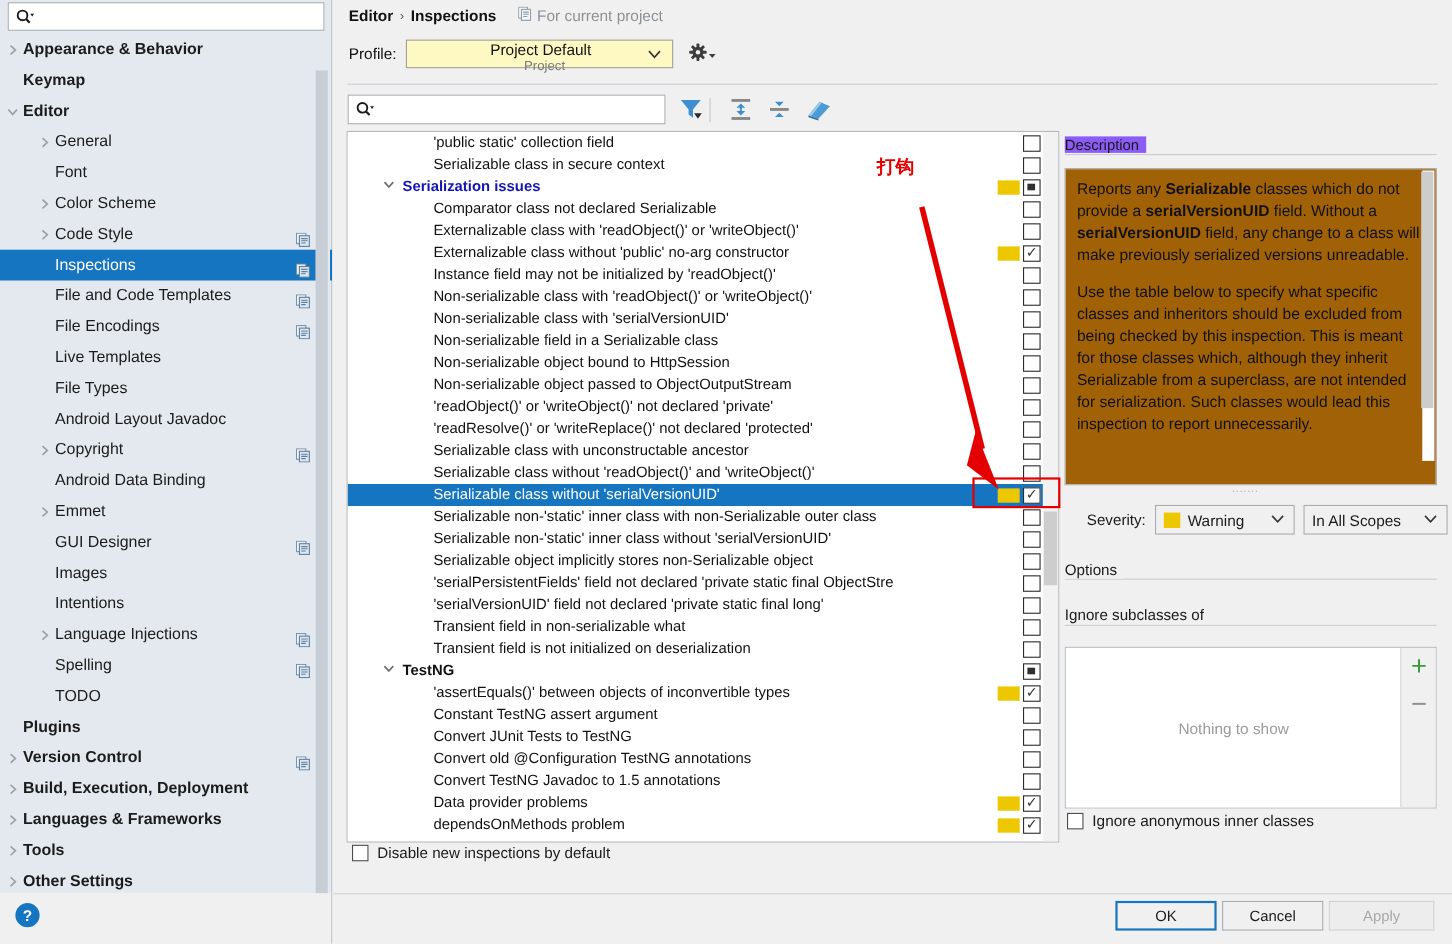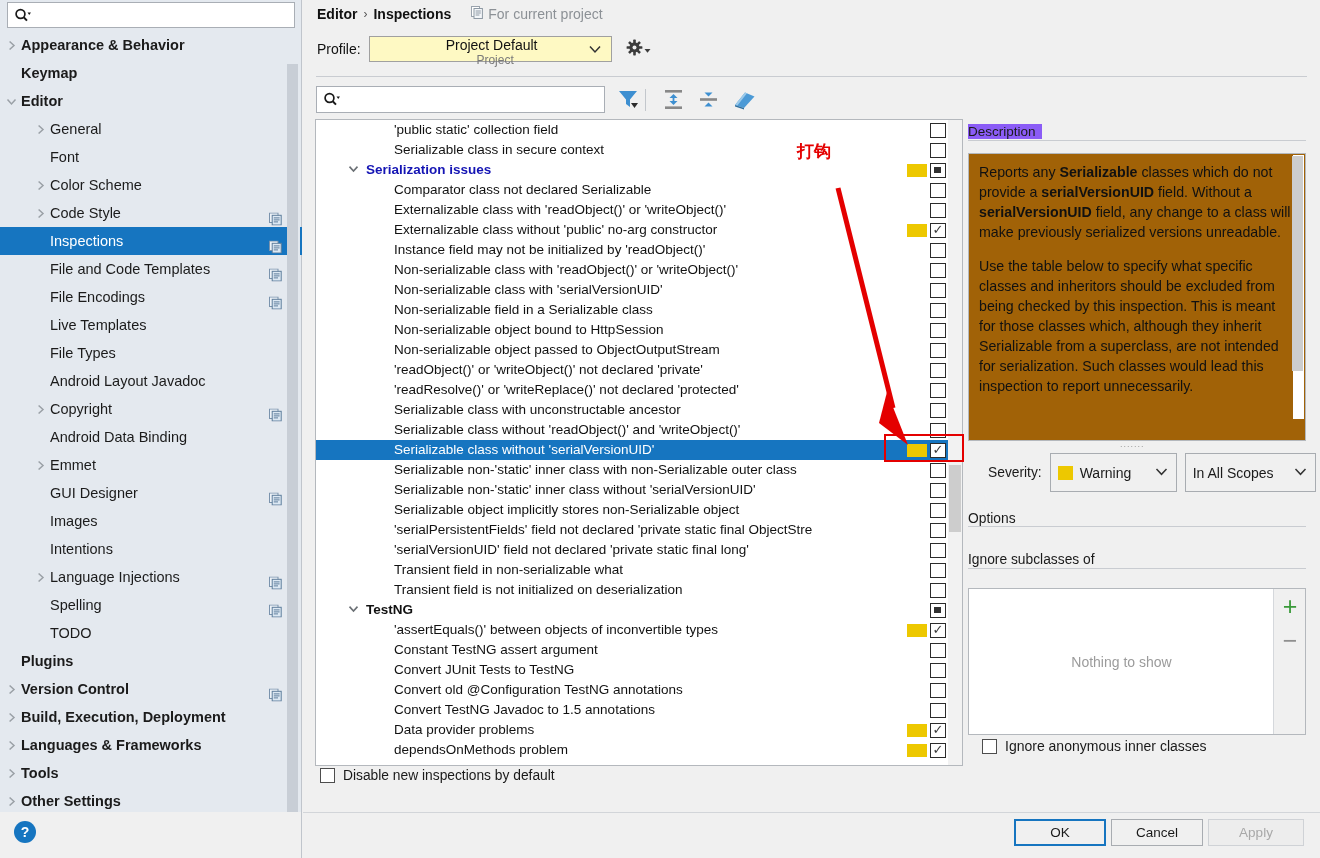--- a/index.html
+++ b/index.html
@@ -208,21 +208,21 @@
     position: absolute; left: 1120px; top: 443px; width: 34px; height: 6px;
     color: #9a9a9a; font-size: 9px; letter-spacing: 1px; overflow: hidden;
   }
 
   #severity-row {
     position: absolute; left: 968px; top: 459px; height: 27px;
     display: flex; align-items: center; gap: 8px; margin-left: 20px;
   }
   #severity-label { font-size: 13.8px; }
   .combo {
-    height: 39px; background: #f0f0f0; border: 1px solid #a8acb1;
+    height: 27px; background: #f0f0f0; border: 1px solid #a8acb1;
     display: flex; align-items: center; padding: 0 8px 0 7px;
     position: relative; font-size: 14px; gap: 7px;
   }
   .combo .chev { margin-left: auto; padding-left: 9px; }
   #sev-swatch { width: 15px; height: 14px; background: #edc800; }
   #severity-combo { width: 127px; }
   #scope-combo { width: 131px; }
 
   #options-title {
     position: absolute; left: 968px; top: 511px; font-size: 13.8px;
@@ -259,21 +259,21 @@
     display: flex; align-items: center; justify-content: center;
     color: #3a9a3a; font-size: 25px; line-height: 1;
   }
   #btn-minus {
     position: absolute; left: 0; top: 34px; width: 32px; height: 34px;
     display: flex; align-items: center; justify-content: center;
     color: #8f8f8f; font-size: 25px; line-height: 1;
   }
   #ignore-anon {
     position: absolute; left: 970px; top: 738px;
-    display: flex; align-items: center; gap: 8px; font-size: 14px; margin-left: 12px;
+    display: flex; align-items: center; gap: 8px; font-size: 14px;
   }
   .wincheck {
     width: 15px; height: 15px; background: #fff; border: 1.4px solid #4d4d4d;
     display: inline-block;
   }
 
   #disable-new {
     position: absolute; left: 320px; top: 768px;
     display: flex; align-items: center; gap: 8px; font-size: 13.8px;
   }

